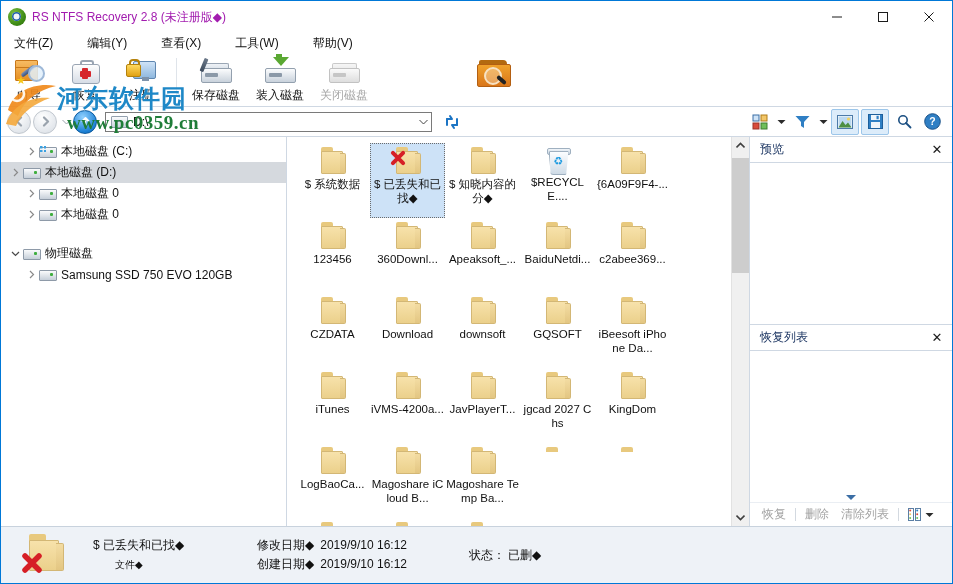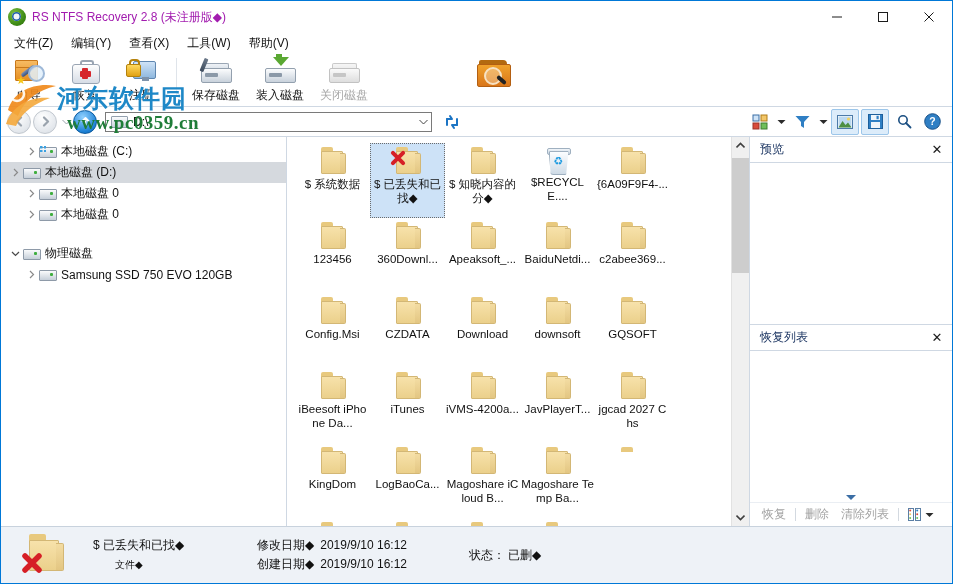--- a/index.html
+++ b/index.html
@@ -42,21 +42,21 @@
   .win-btn{
     width:46px;height:32px;display:flex;align-items:center;justify-content:center;
     font-size:13px;color:#1b1b1b;background:transparent;border:none;cursor:default;
     font-family:"Liberation Sans",sans-serif;
   }
   .win-btn svg{display:block;}
 
   
   .menubar{
     height:21px;flex:0 0 21px;display:flex;align-items:center;
-    padding-left:4px;background:#ffffff;position:relative;z-index:3;
+    padding-left:4px;background:#ffffff;position:relative;z-index:3;gap:16px;
   }
   .menu-item{
     padding:2px 9px;font-size:12px;color:#111;white-space:nowrap;cursor:default;
   }
 
   
   .toolbar{
     height:52px;flex:0 0 52px;display:flex;align-items:flex-start;
     background:#ffffff;border-bottom:1px solid #cfd8e3;position:relative;
   }
@@ -780,28 +780,20 @@
             </div>
             <div class="fname">BaiduNetdi...</div>
           </div>
           <div class="fitem">
             <div class="folder">
               <div class="tab"></div>
               <div class="bd"></div>
               <div class="side"></div>
             </div>
             <div class="fname">c2abee369...</div>
-          </div>
-          <div class="fitem">
-            <div class="folder">
-              <div class="tab"></div>
-              <div class="bd"></div>
-              <div class="side"></div>
-            </div>
-            <div class="fname">Config.Msi</div>
           </div>
           <div class="fitem">
             <div class="folder">
               <div class="tab"></div>
               <div class="bd"></div>
               <div class="side"></div>
             </div>
             <div class="fname">CZDATA</div>
           </div>
           <div class="fitem">

